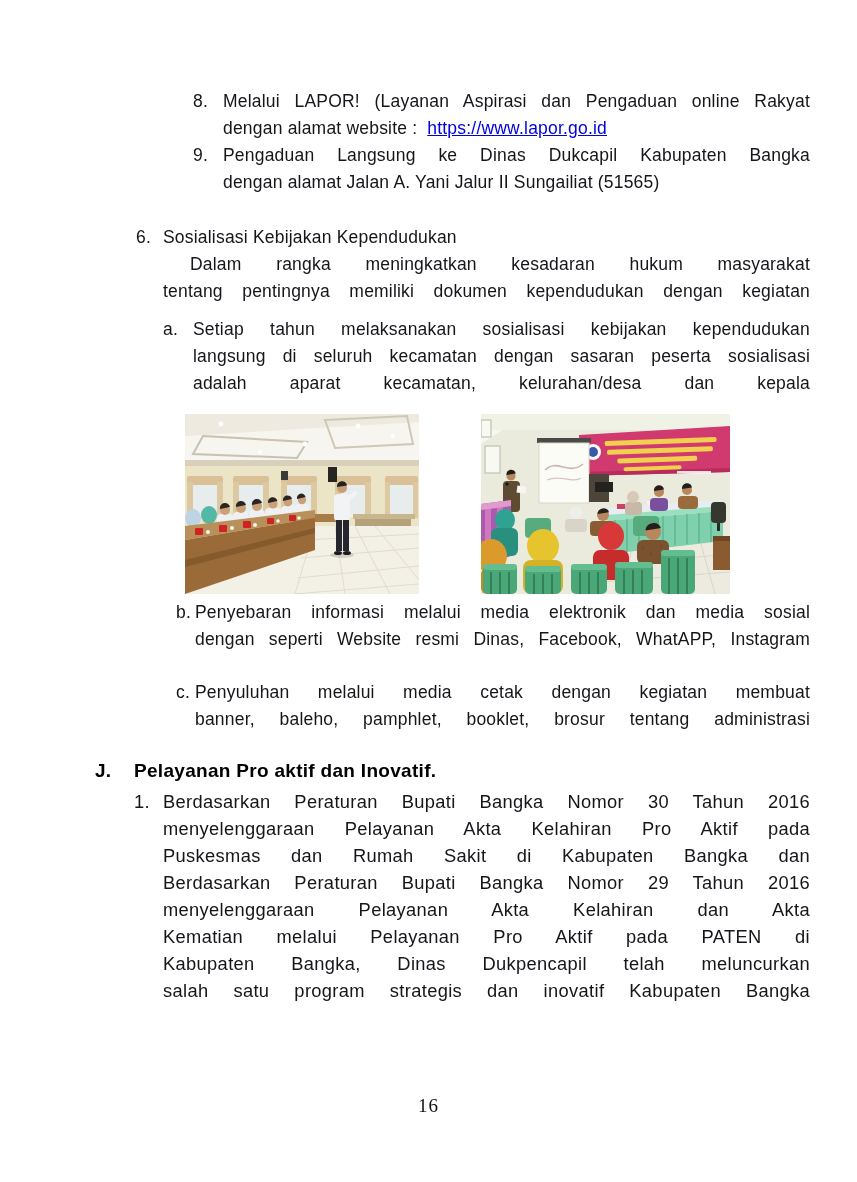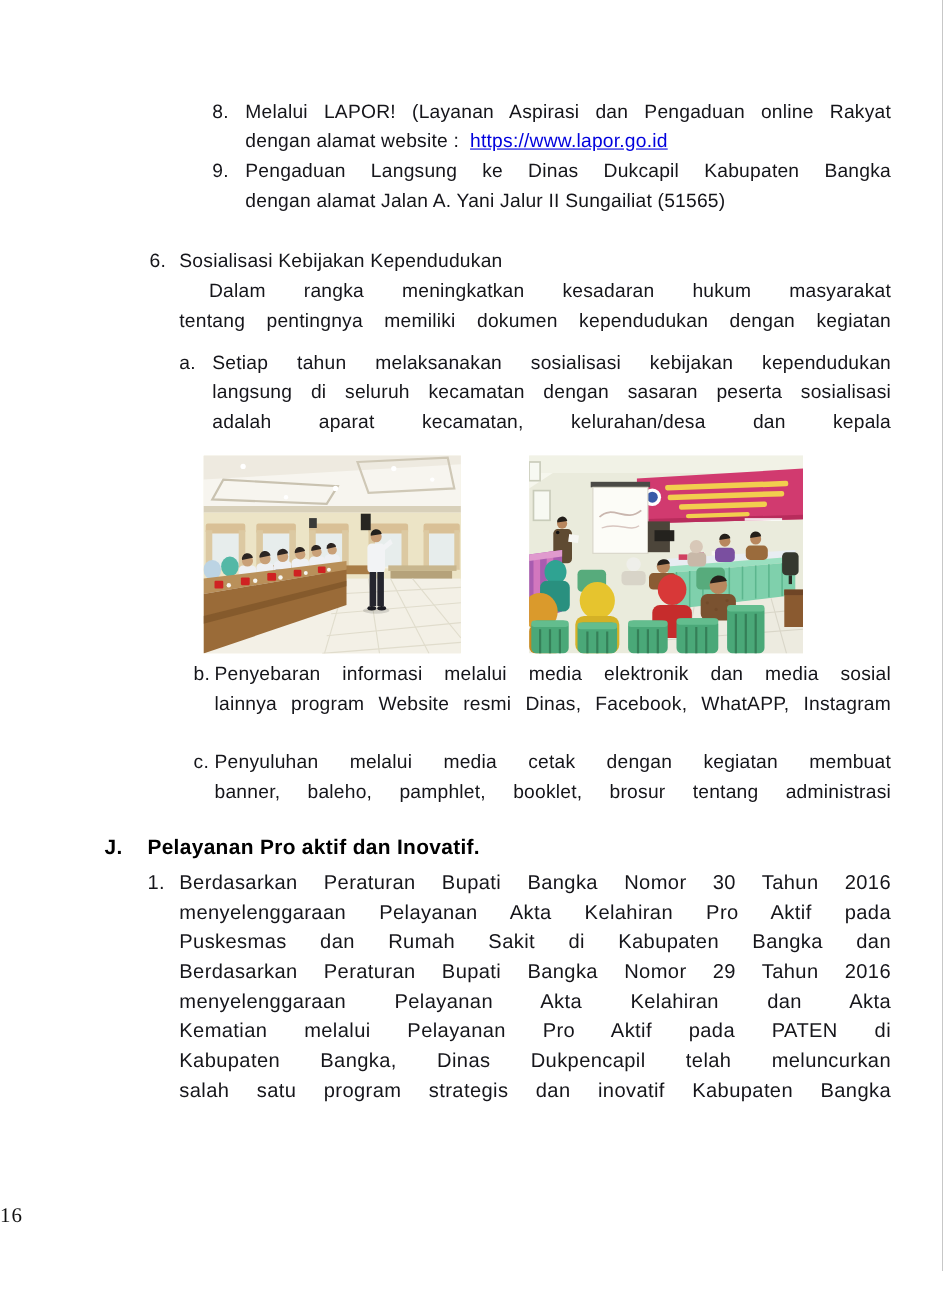--- a/index.html
+++ b/index.html
@@ -29,21 +29,21 @@
   .photo{display:block;}
   .item-bc{margin:5px 47px 0 176px;}
   .item-bc .marker{width:19px;}
   .item-c{margin-top:26px;}
   .secj-head{margin:24px 47px 0 95px;font-weight:800;font-size:19px;letter-spacing:.3px;color:var(--heading,#000);}
   .secj-head .marker{width:39px;}
   .item-j1{margin:4px 47px 0 134px;font-size:18.3px;letter-spacing:.35px;}
   .item-j1 .marker{width:29px;}
   a.doclink{color:var(--link,#0000dd);text-decoration:underline;margin-left:10px;}
   .page-number{
-    position:absolute;left:0;right:0;top:1092px;text-align:left;
+    position:absolute;left:0;right:0;top:1092px;text-align:center;
     font-family:"Liberation Serif",serif;font-size:19px;color:#111;letter-spacing:1px;
   }
 </style>
 </head>
 <body>
 
 <div class="page">
 
   <div class="top-list">
     <div class="row">
@@ -349,21 +349,21 @@
             <line x1="206" y1="144" x2="206" y2="180"></line>
         </g>
       </g>
     </svg>
   </div>
 
   <div class="item-bc row">
     <span class="marker">b.</span>
     <div class="fill">
       <span class="just">Penyebaran informasi melalui media elektronik dan media sosial
-lainnya program Website resmi Dinas, Facebook, WhatAPP, Instagram</span>
+dengan seperti Website resmi Dinas, Facebook, WhatAPP, Instagram</span>
     </div>
   </div>
   <div class="item-bc item-c row">
     <span class="marker">c.</span>
     <div class="fill">
       <span class="just">Penyuluhan melalui media cetak dengan kegiatan membuat
 banner, baleho, pamphlet, booklet, brosur tentang administrasi</span>
     </div>
   </div>
 

